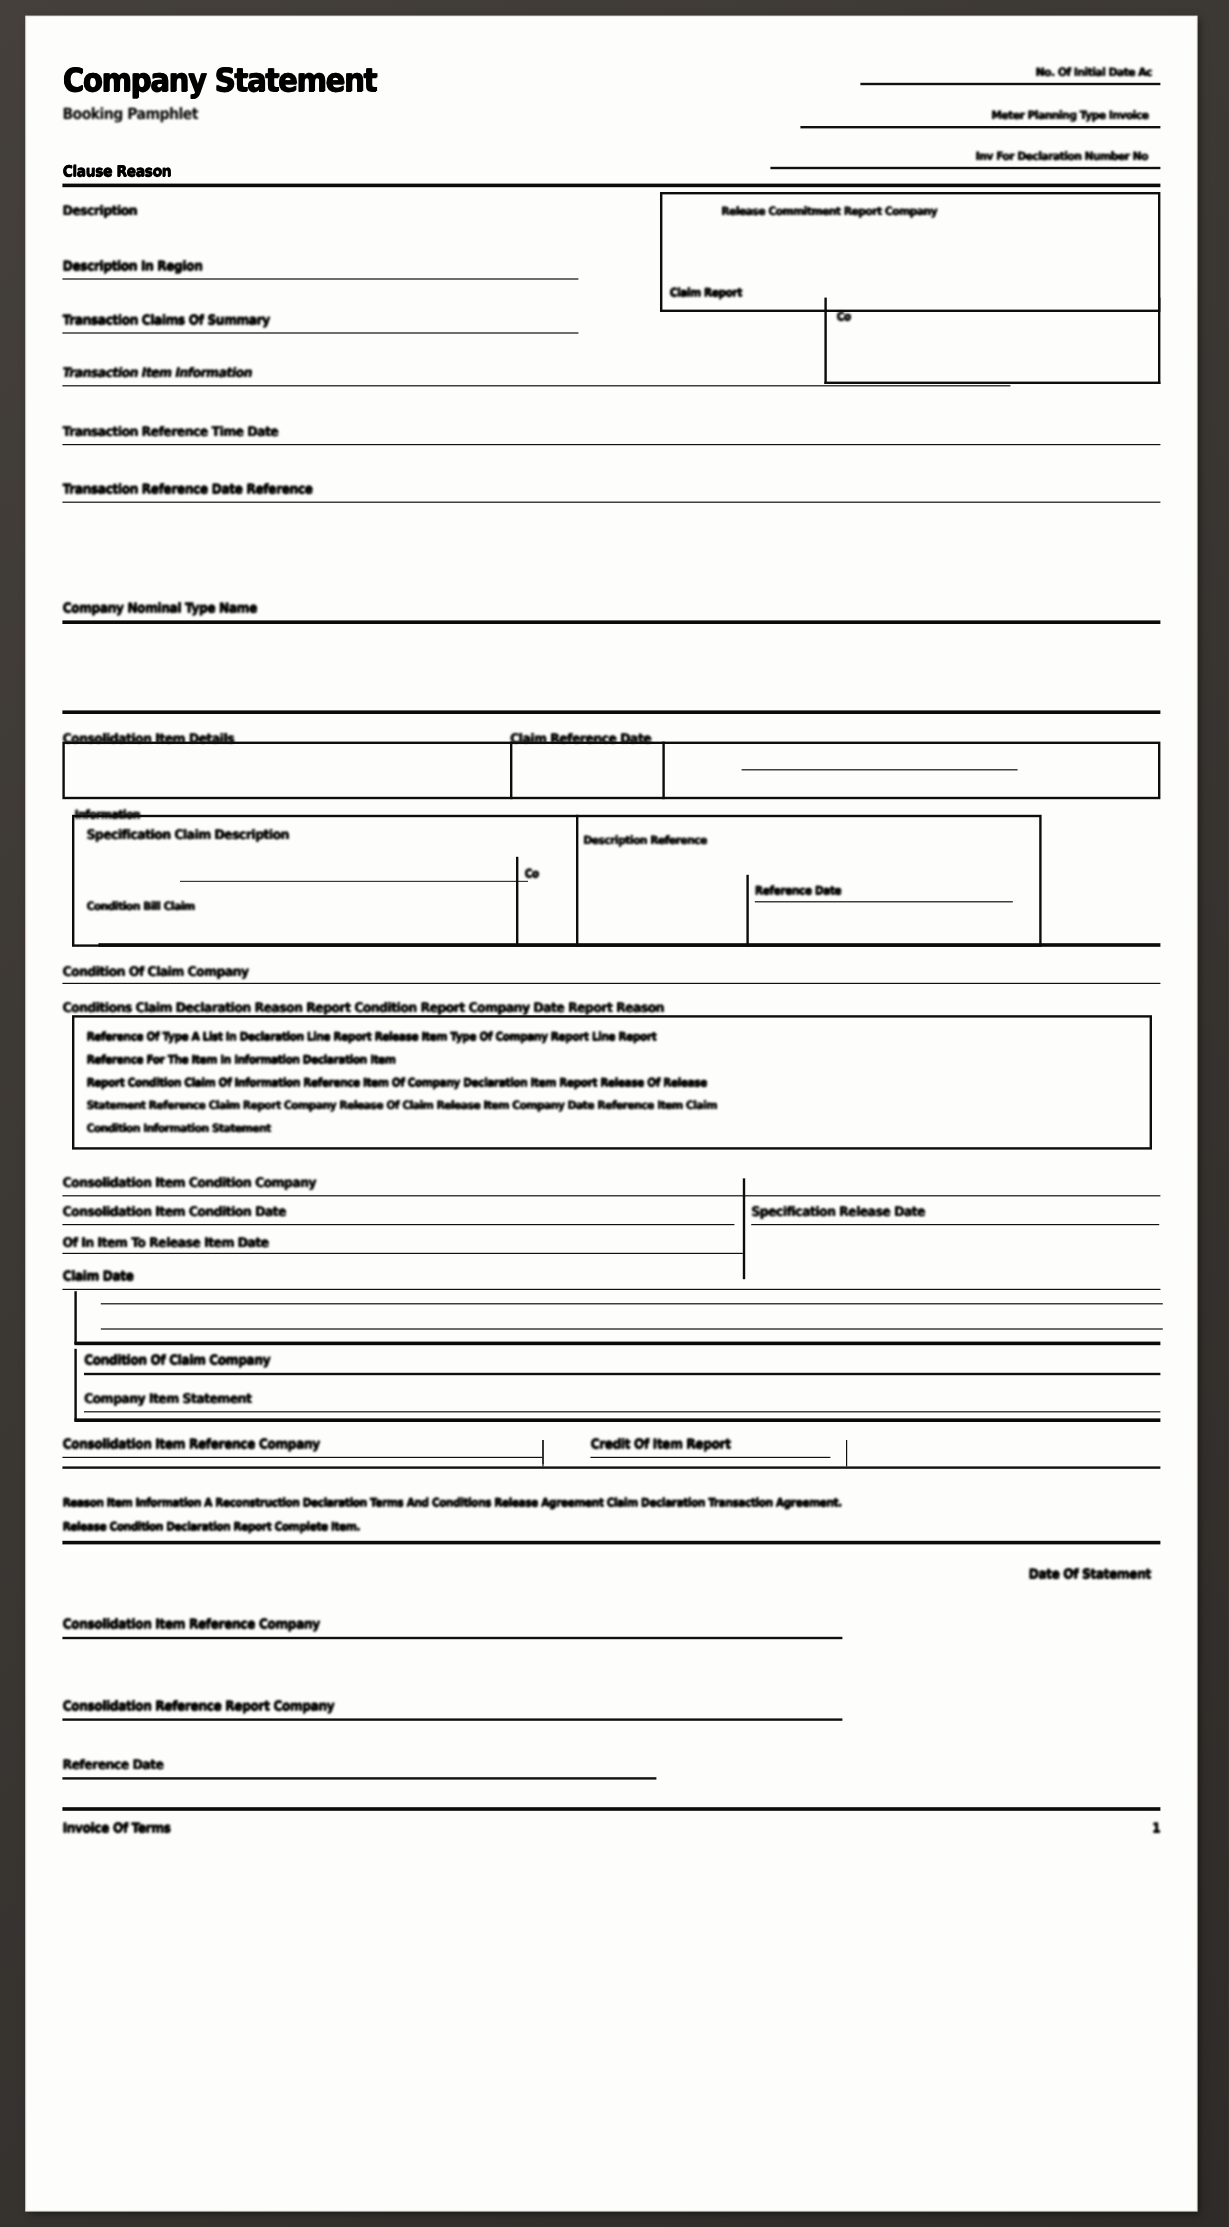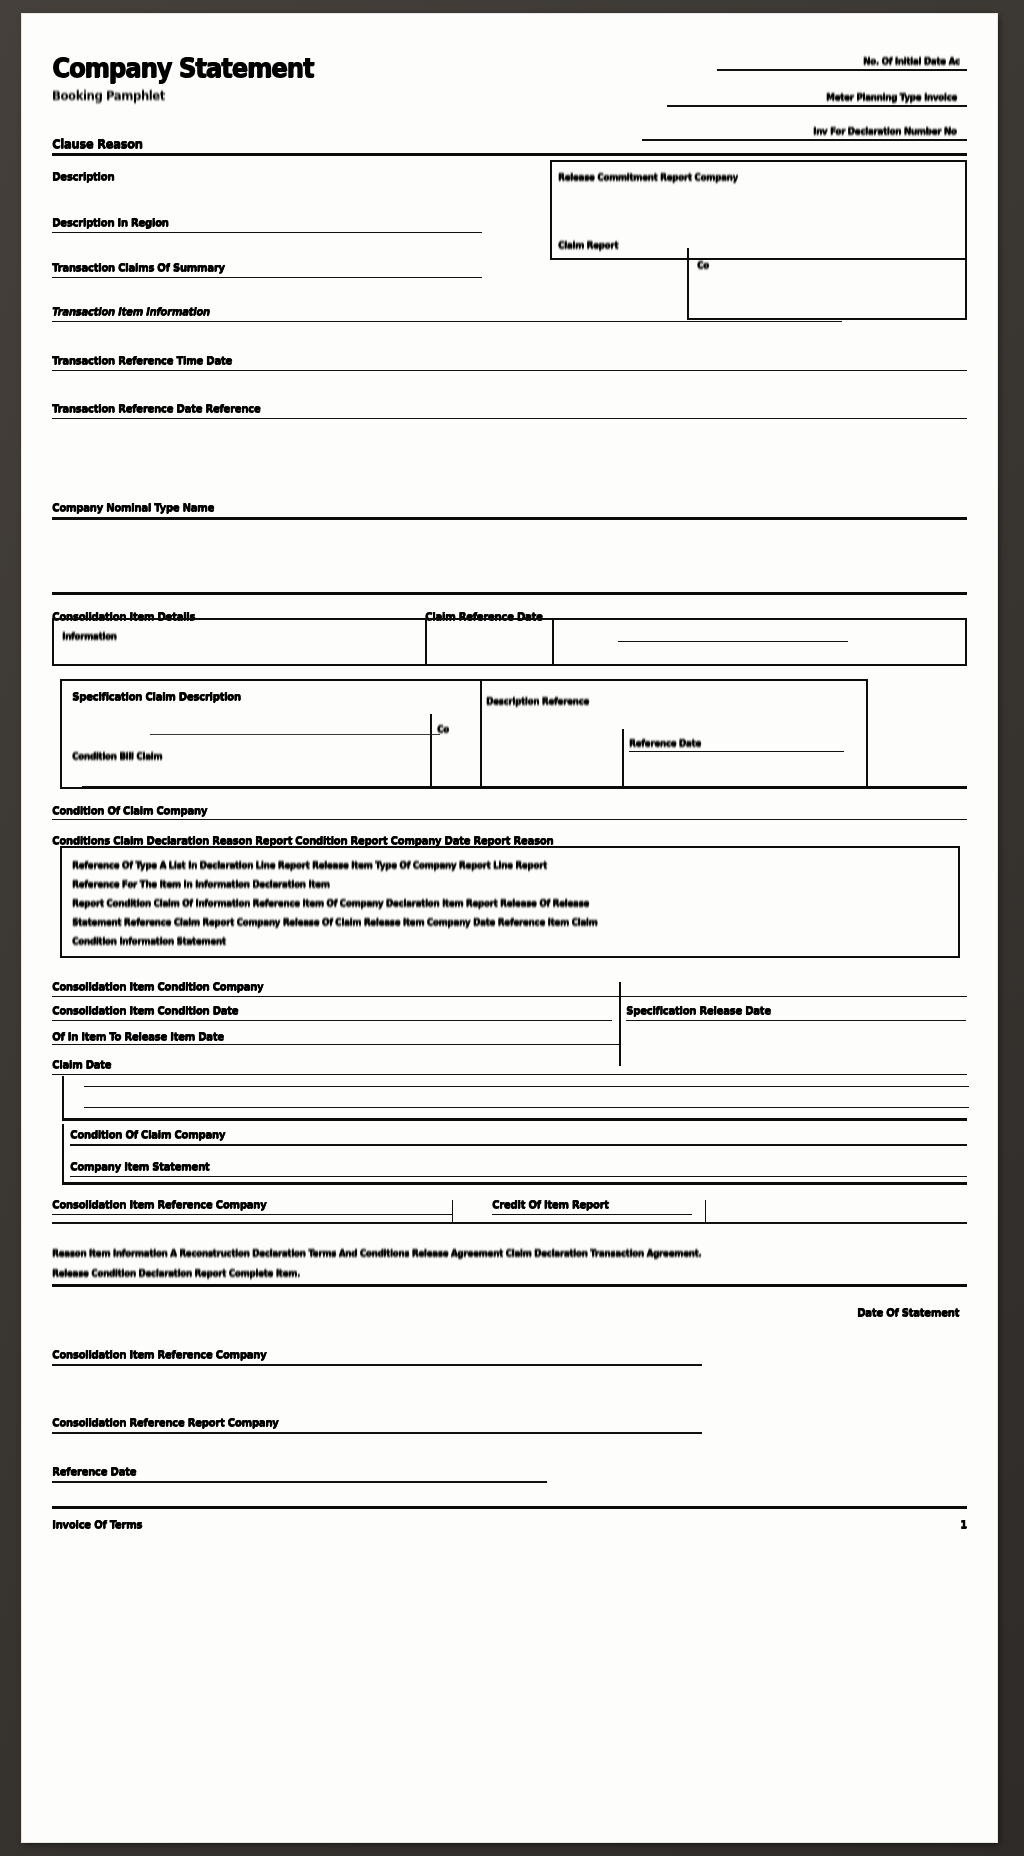--- a/index.html
+++ b/index.html
@@ -94,21 +94,21 @@
 
    <div class="abs" style="left:30px;top:120px;">
      <span class="ink md">Clause Reason</span>
    </div>
    <div class="abs rule thick" style="left:30px;top:139px;width:915px;"></div>
 
    <div class="abs" style="left:30px;top:152px;">
      <span class="ink sm">Description</span>
    </div>
 
-   <div class="abs box" style="left:528px;top:146px;width:417px;height:100px;">
+   <div class="abs box" style="left:528px;top:146px;width:417px;height:100px;padding-left:43px;">
      <div style="padding:4px 6px 0 6px;"><span class="ink xs">Release Commitment Report Company</span></div>
      <div style="position:absolute;left:6px;bottom:6px;"><span class="ink xs">Claim Report</span></div>
    </div>
 
    <div class="abs box" style="left:665px;top:234px;width:280px;height:72px;border-top:none;">
      <div style="padding:6px 0 0 8px;"><span class="ink xs">Co</span></div>
    </div>
 
    <div class="abs" style="left:30px;top:198px;width:430px;">
      <span class="ink sm">Description In Region</span>
@@ -137,21 +137,21 @@
    <div class="abs rule thick" style="left:30px;top:578px;width:915px;"></div>
 
    <div class="abs" style="left:30px;top:592px;">
      <span class="ink sm">Consolidation Item Details</span>
    </div>
    <div class="abs" style="left:403px;top:592px;">
      <span class="ink sm">Claim Reference Date</span>
    </div>
 
    <div class="abs box" style="left:30px;top:604px;width:915px;height:48px;">
-     <div style="padding:5px 0 0 8px;"><span class="ink xs">Information</span></div>
+     <div style="padding:5px 0 0 8px;margin-top:44px;"><span class="ink xs">Information</span></div>
    </div>
    <div class="abs" style="left:403px;top:604px;width:2px;height:48px;background:#0d0d0d;"></div>
    <div class="abs" style="left:530px;top:604px;width:2px;height:48px;background:#0d0d0d;"></div>
    <div class="abs rule" style="left:596px;top:627px;width:230px;"></div>
 
    <div class="abs box" style="left:38px;top:665px;width:808px;height:110px;">
      <div style="padding:5px 0 0 10px;"><span class="ink sm">Specification Claim Description</span></div>
      <div style="position:absolute;left:10px;top:64px;"><span class="ink xs">Condition Bill Claim</span></div>
      <div class="rule hair" style="position:absolute;left:88px;top:53px;width:290px;"></div>
    </div>

